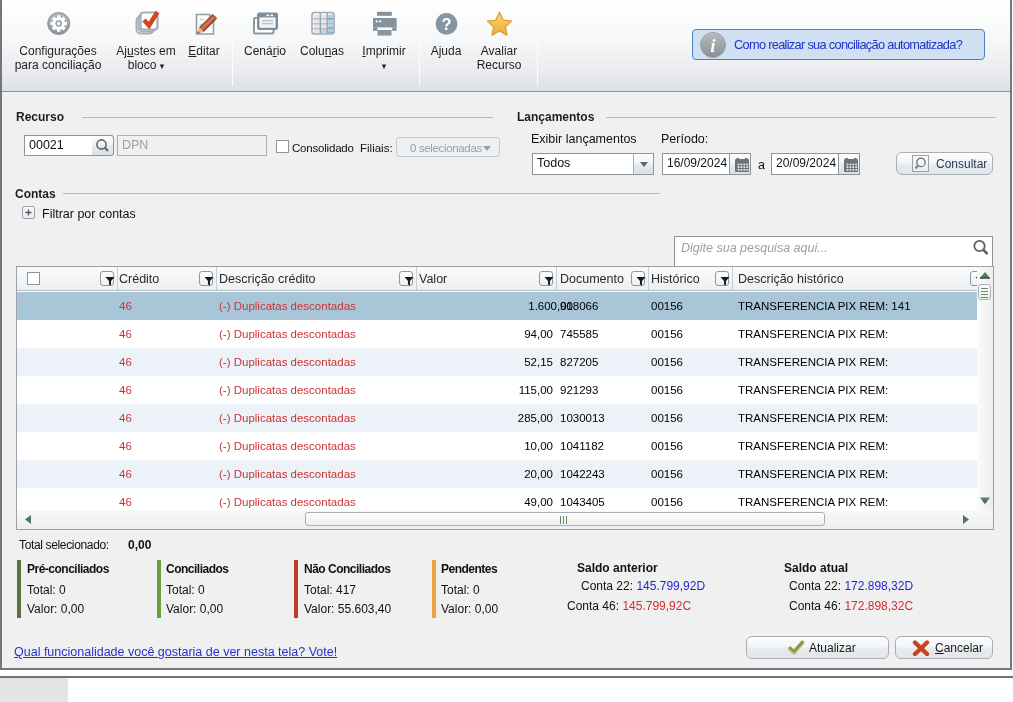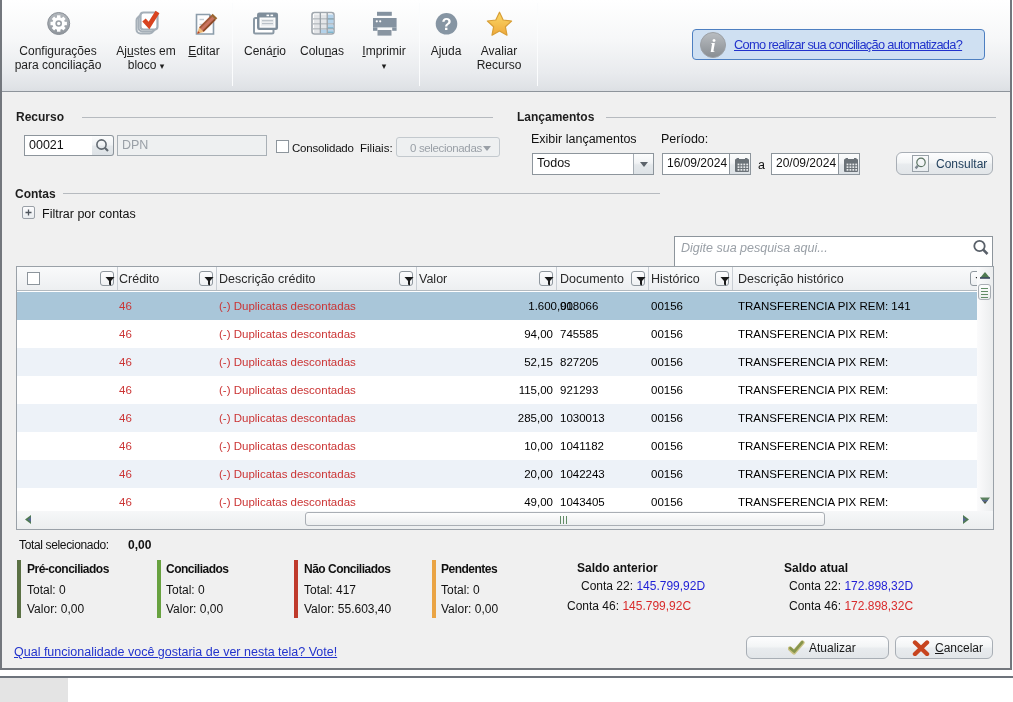--- a/index.html
+++ b/index.html
@@ -1,21 +1,21 @@
 <!DOCTYPE html>
 <html><head><meta charset="utf-8"><style>
 *{margin:0;padding:0;box-sizing:border-box}
 html,body{width:1013px;height:702px;background:#fff;font-family:"Liberation Sans",sans-serif;overflow:hidden}
 .abs{position:absolute}
 #dlg{position:absolute;left:0;top:0;width:1012px;height:670px;background:#f0f0f0;overflow:hidden}
 #toolbar{position:absolute;left:0;top:0;width:1012px;height:91.5px;background:linear-gradient(180deg,#ffffff 0%,#f6f7f8 45%,#e9ebee 80%,#dfe2e6 97%,#dcdfe3 100%);border-bottom:1.5px solid #8e949b}
 .tsep{position:absolute;top:3px;height:83px;width:1px;background:#adb3b9;border-right:1px solid #fbfcfd}
 .tlabel{position:absolute;font-size:12px;color:#1e1e1e;text-align:center;line-height:14px;white-space:nowrap;transform:translateX(-50%)}
 #infobtn{position:absolute;left:692px;top:29px;width:293px;height:31px;background:#cfe0f2;border:1px solid #4d7fc1;border-radius:4px}
-#infobtn .txt{position:absolute;left:41px;top:7px;font-size:12.8px;letter-spacing:-0.7px;color:#2233cc;text-decoration:underline;white-space:nowrap}
+#infobtn .txt{position:absolute;left:41px;top:7px;font-size:12.8px;letter-spacing:-0.7px;color:#2233cc;white-space:nowrap}
 .grouplabel{position:absolute;font-weight:bold;font-size:12px;color:#1e1e1e}
 .groupline{position:absolute;height:1px;background:#b6babf}
 .field{position:absolute;background:#fff;border:1px solid #8d959c;font-size:12.5px;color:#111;line-height:19px;padding-left:4px}
 .btnface{background:linear-gradient(180deg,#fcfdfd 0%,#f1f3f5 45%,#e4e8eb 55%,#dde2e6 100%)}
 .combobtn{position:absolute;border-left:1px solid #a6adb4}
 .arrow-d{width:0;height:0;border-left:4px solid transparent;border-right:4px solid transparent;border-top:5px solid #5c636b;position:absolute}
 .disabledtext{color:#9aa0a7}
 .red{color:#cb3434}
 .filterbtn{position:absolute;width:14px;height:15px;background:linear-gradient(#fdfdfe,#eef0f2);border:1px solid #8f979e;border-radius:3px}
 .row{position:absolute;left:0;width:960px;height:28px;font-size:11.5px}

